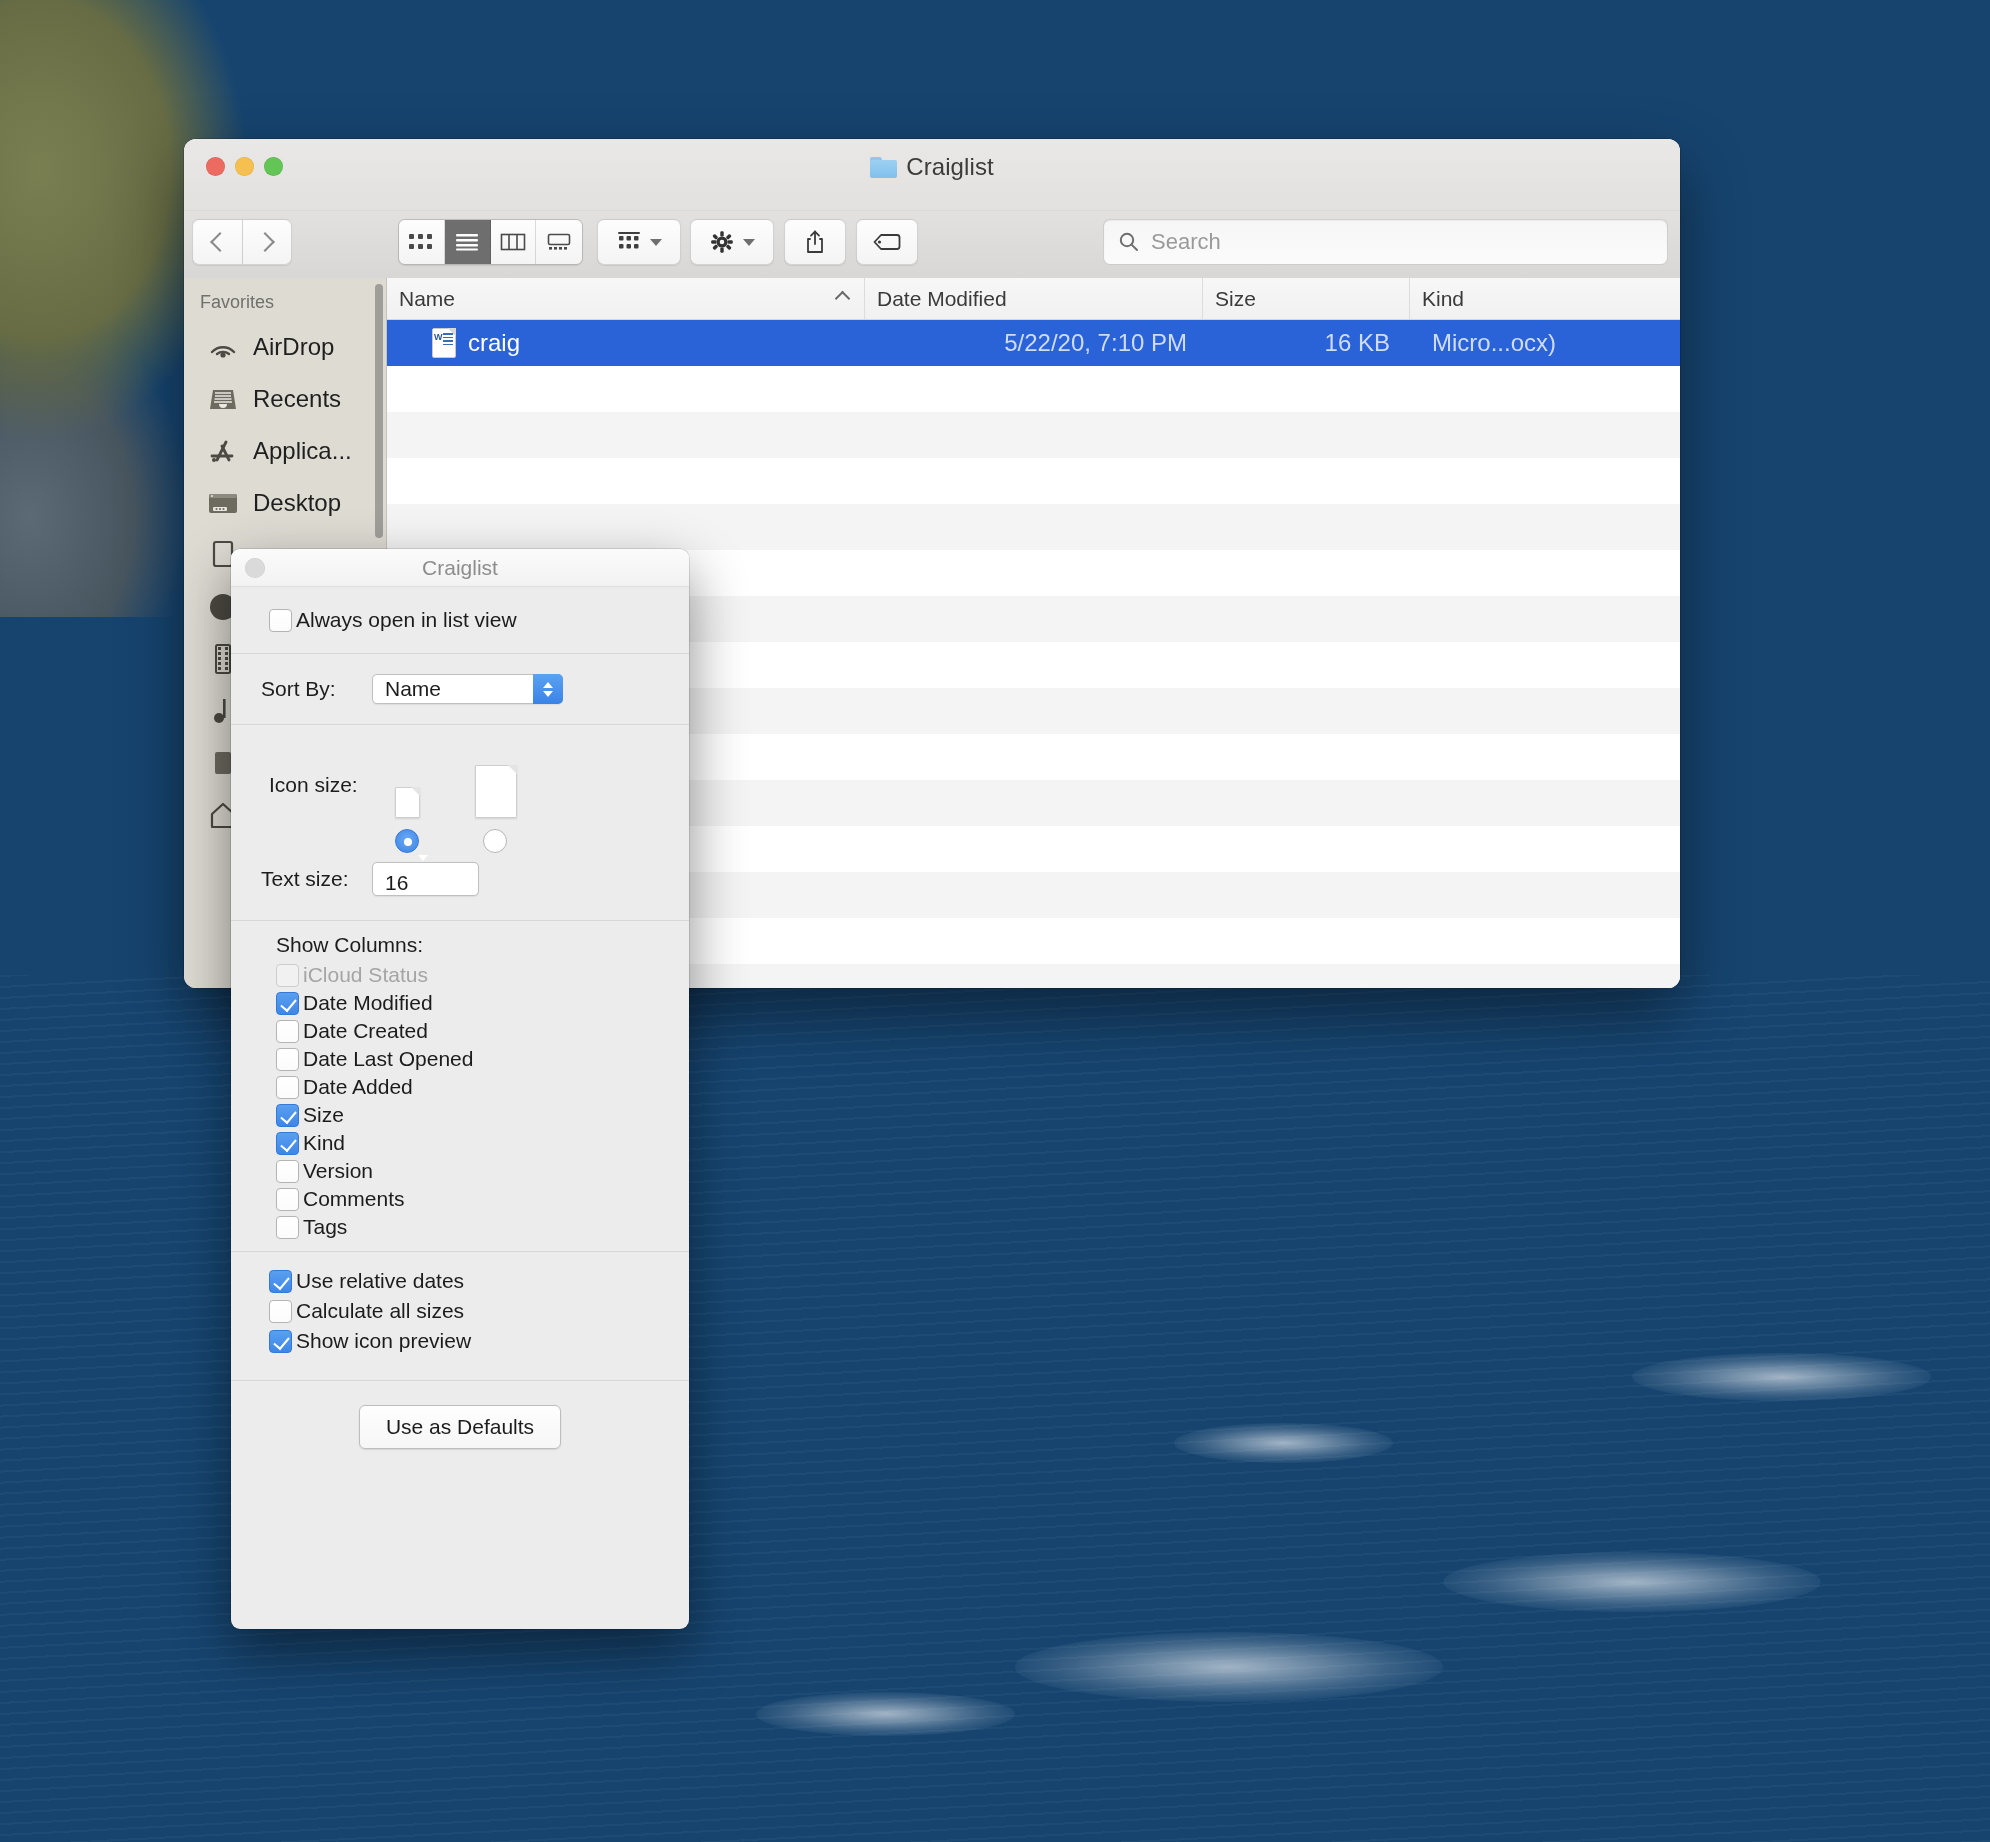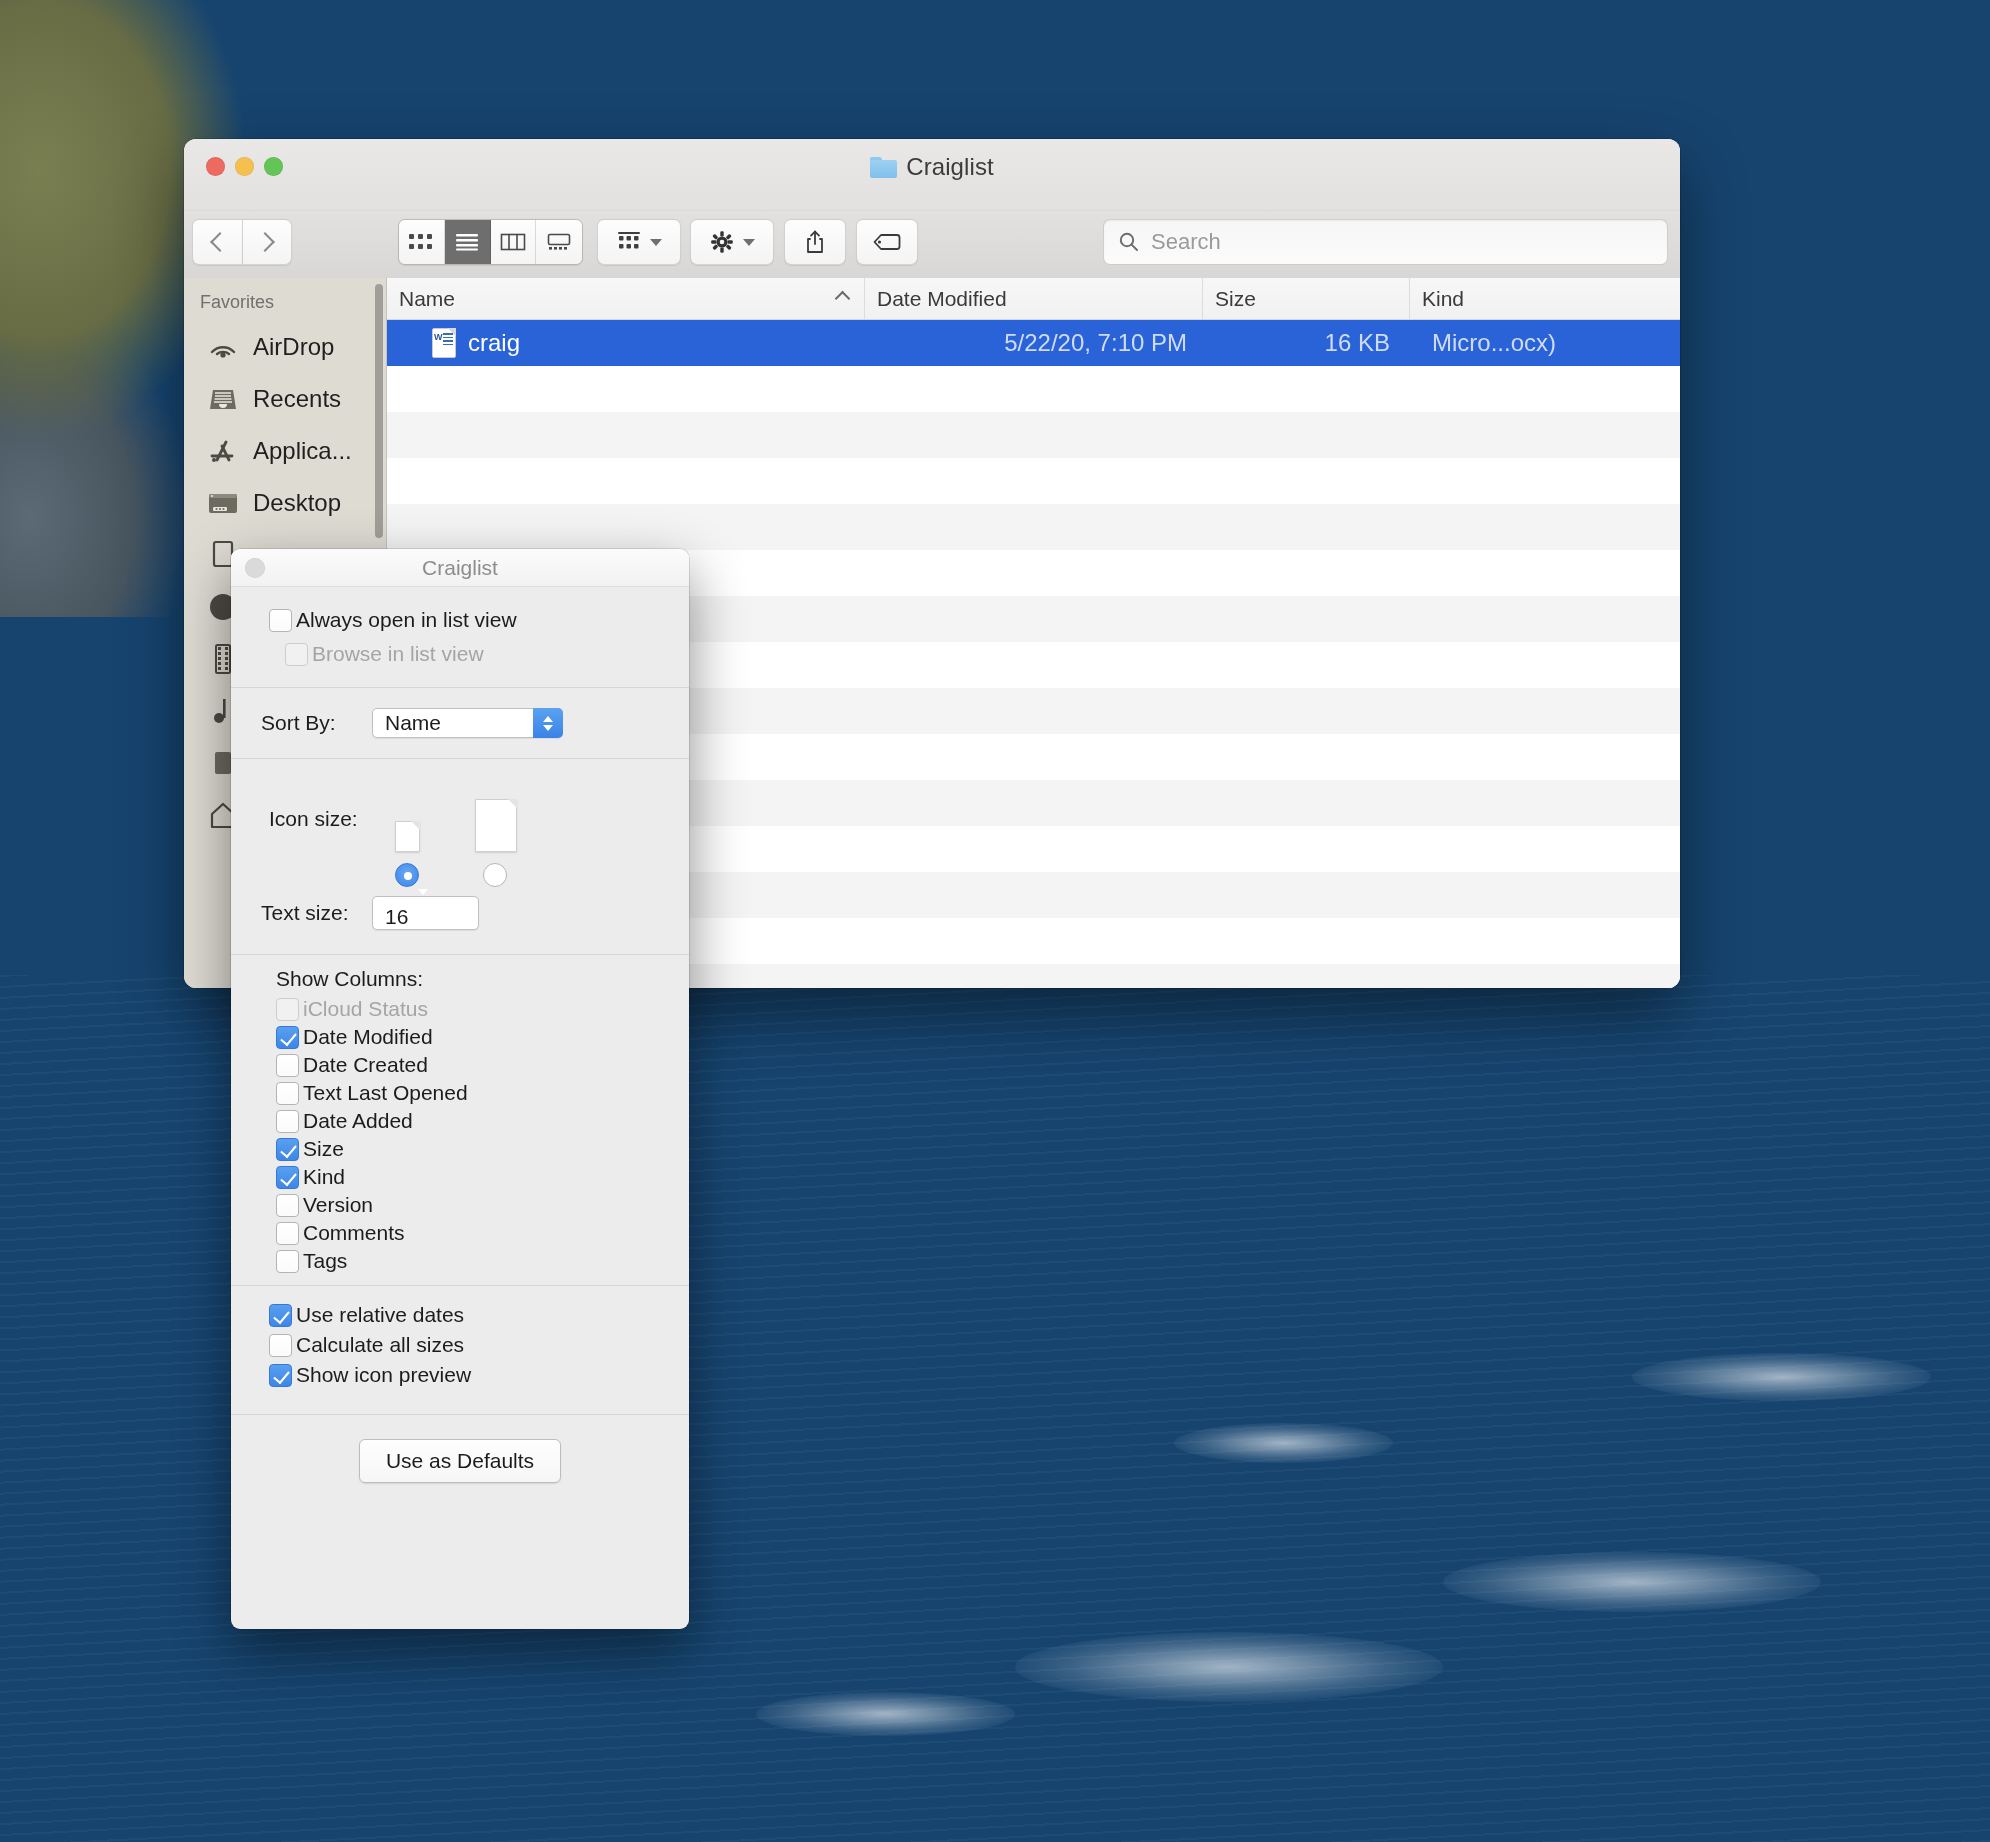--- a/index.html
+++ b/index.html
@@ -619,24 +619,20 @@
   <div id="vo-title">
     <div id="vo-close"></div>
     <span class="t">Craiglist</span>
   </div>
 
   <div class="vo-sec">
     <div class="vo-row">
       <span class="cb"></span>
       <span>Always open in list view</span>
     </div>
-    <div class="vo-row indent">
-      <span class="cb disabled"></span>
-      <span class="lbl-dim">Browse in list view</span>
-    </div>
   </div>
 
   <div class="vo-sec" style="padding:14px 0;">
     <div class="vo-field">
       <span class="lab">Sort By:</span>
       <span class="popup">
         <span>Name</span>
         <span class="stepper">
           <span class="arrow-up"></span>
             <span class="arrow-dn"></span>
@@ -674,21 +670,21 @@
     <div class="vo-row" style="padding:2px 0 2px 38px;">
       <span class="cb on"></span>
       <span>Date Modified</span>
     </div>
     <div class="vo-row" style="padding:2px 0 2px 38px;">
       <span class="cb"></span>
       <span>Date Created</span>
     </div>
     <div class="vo-row" style="padding:2px 0 2px 38px;">
       <span class="cb"></span>
-      <span>Text Last Opened</span>
+      <span>Date Last Opened</span>
     </div>
     <div class="vo-row" style="padding:2px 0 2px 38px;">
       <span class="cb"></span>
       <span>Date Added</span>
     </div>
     <div class="vo-row" style="padding:2px 0 2px 38px;">
       <span class="cb on"></span>
       <span>Size</span>
     </div>
     <div class="vo-row" style="padding:2px 0 2px 38px;">

